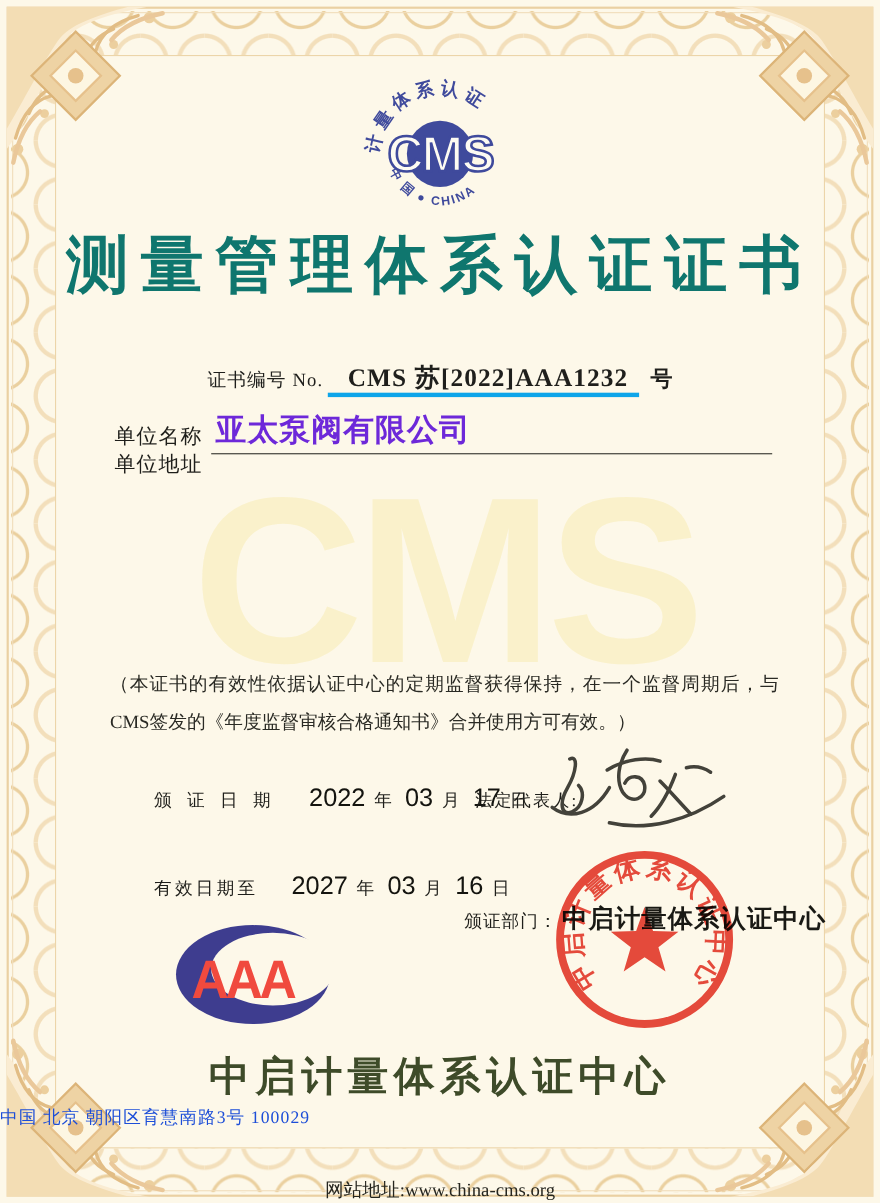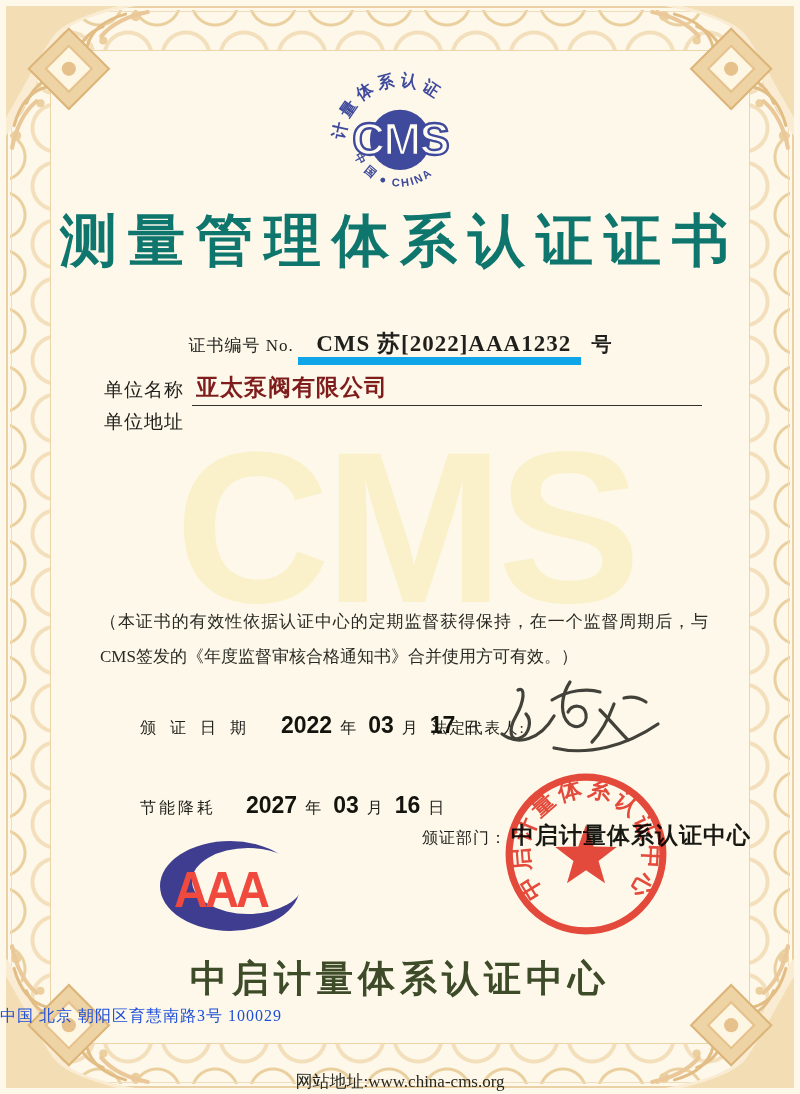--- a/index.html
+++ b/index.html
@@ -38,36 +38,36 @@
     font-weight:bold;font-size:215px;line-height:200px;letter-spacing:-6px;
     color:#f8ecb4;opacity:.55;user-select:none;}
   
   .layer{position:absolute;inset:0;z-index:3;}
   .logo{position:absolute;left:325px;top:68px;width:150px;height:136px;}
   .title{position:absolute;left:0;right:0;top:203px;text-align:center;
     font-size:57px;font-weight:900;letter-spacing:11px;color:#0f766e;}
   .certno{position:absolute;left:0;right:0;top:328px;text-align:center;font-size:17px;color:#1f1f1c;}
   .certno .no-label{letter-spacing:1px;}
   .certno .no-value{font-size:23px;font-weight:bold;letter-spacing:1px;
-    border-bottom:8px solid #0ea5e9;padding:0 10px 1px 18px;}
+    border-bottom:4px solid #0ea5e9;padding:0 10px 1px 18px;}
   .certno .no-suffix{font-size:20px;font-weight:bold;margin-left:6px;}
   .field{position:absolute;left:104px;right:98px;display:flex;align-items:flex-end;}
   .field .f-label{font-size:19px;letter-spacing:1px;white-space:nowrap;padding-bottom:3px;color:#1e1e1a;}
   .field .f-line{flex:1;border-bottom:1.5px solid #32322c;margin-left:8px;
     font-family:"Liberation Sans","DejaVu Sans",sans-serif;
-    font-size:23px;font-weight:bold;color:#7f1d1d;padding:0 0 2px 4px;letter-spacing:1px;}
+    font-size:28px;font-weight:bold;color:#6d28d9;padding:0 0 2px 4px;letter-spacing:1px;}
   .f1{top:372px;} .f2{top:409px;}
   .bodytext{position:absolute;left:100px;right:96px;top:468px;
     font-size:21.5px;line-height:43px;text-align:justify;color:#21211b;}
   .bodytext p{margin:0;text-indent:2em;}
   .note{position:absolute;left:100px;right:92px;top:604px;
     font-size:17px;line-height:35px;text-align:justify;color:#2a2a24;}
   .daterow{position:absolute;left:140px;white-space:nowrap;}
   .d-label{font-size:16px;letter-spacing:5px;color:#1e1e1a;margin-right:26px;}
-  .d-num{font-family:"Liberation Sans","DejaVu Sans",sans-serif;font-size:23px;font-weight:bold;color:#14140f;}
+  .d-num{font-family:"Liberation Sans","DejaVu Sans",sans-serif;font-size:23px;font-weight:normal;color:#14140f;}
   .d-unit{font-size:16px;color:#1e1e1a;margin:0 8px 0 4px;}
   .issue{top:712px;} .valid{top:792px;}
   .legalrep{position:absolute;left:432px;top:718px;font-size:15.5px;letter-spacing:2px;color:#1e1e1a;}
   .signature{position:absolute;left:496px;top:676px;width:178px;height:86px;}
   .issuer{position:absolute;left:422px;top:820px;white-space:nowrap;}
   .issuer .i-label{font-size:16px;letter-spacing:1px;color:#1e1e1a;}
   .issuer .i-value{font-size:23px;font-weight:bold;letter-spacing:1px;color:#191914;}
   .seal{position:absolute;left:500px;top:768px;width:172px;height:172px;
     mix-blend-mode:multiply;opacity:.92;z-index:4;}
   .aaa{position:absolute;left:156px;top:838px;width:158px;height:96px;}
@@ -188,21 +188,21 @@
         <path d="M74,6 C66,18 64,34 70,44 C78,56 92,50 90,38 C88,28 76,28 72,36"></path>
         <path d="M56,24 C72,14 92,12 104,16"></path>
         <path d="M118,28 C112,44 104,58 96,66"></path>
         <path d="M104,34 C114,44 124,56 132,64"></path>
         <path d="M128,22 C136,20 144,22 150,26"></path>
         <path d="M58,72 C92,80 130,70 162,48"></path>
       </g>
     </svg>
 
     <div class="daterow valid">
-      <span class="d-label" style="letter-spacing:3px">节能降耗</span>
+      <span class="d-label" style="letter-spacing:3px">有效日期至</span>
       <span class="d-num">2027</span>
       <span class="d-unit">年</span>
       <span class="d-num">03</span>
       <span class="d-unit">月</span>
       <span class="d-num">16</span>
       <span class="d-unit">日</span>
     </div>
 
     <div class="issuer">
       <span class="i-label">颁证部门：</span>

